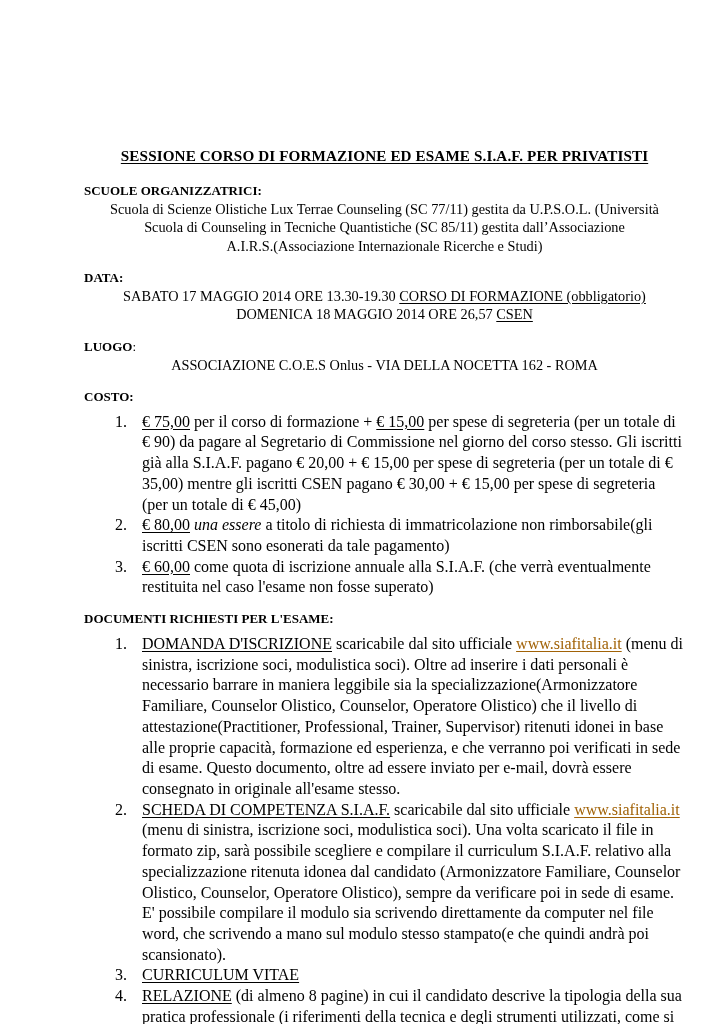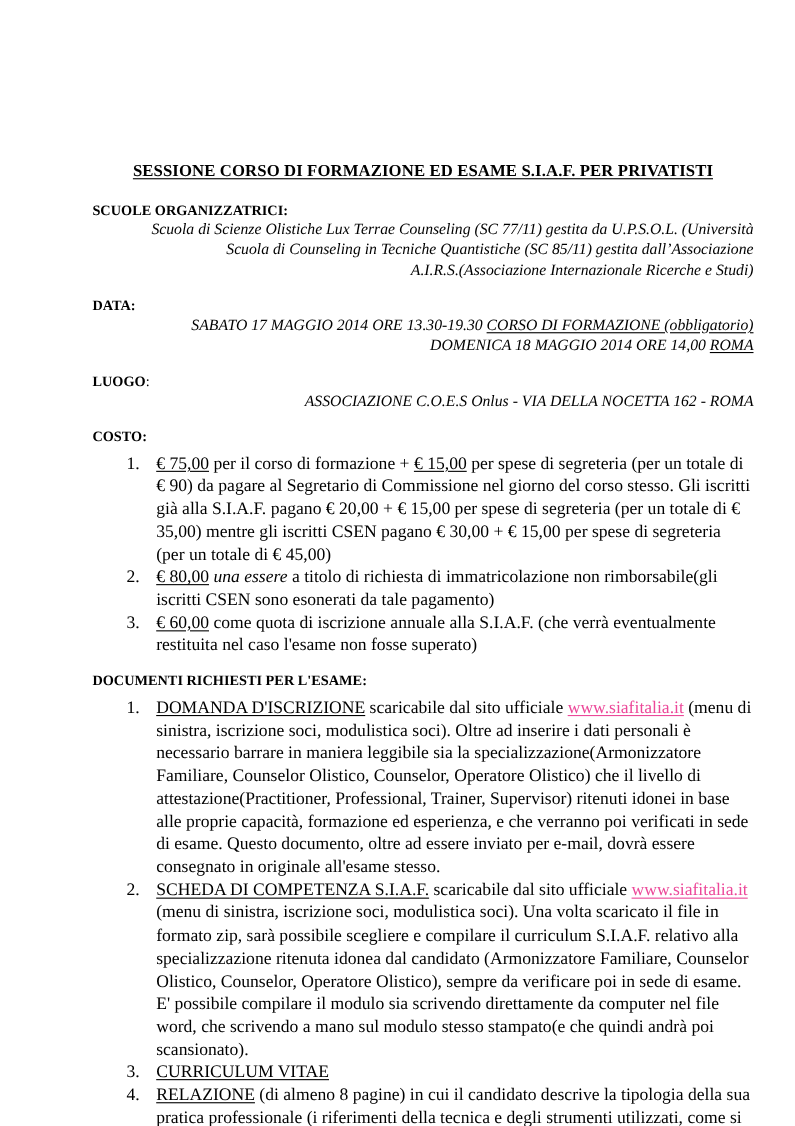--- a/index.html
+++ b/index.html
@@ -41,22 +41,21 @@
     margin: 0;
     line-height: 1.29;
   }
   .sec-head .plain {
     font-weight: normal;
   }
   .para {
     font-size: 14.3px;
     margin: 0;
     line-height: 1.29;
-    text-align: right;
-    font-style: italic;
+    text-align: center;
   }
   .gap {
     height: 15px;
   }
   .gap-sm {
     height: 13px;
   }
   ol.numlist {
     margin: 6px 0 0 0;
     padding: 0 0 0 47px;
@@ -72,21 +71,21 @@
     font-family: "Liberation Serif", "DejaVu Serif", serif;
   }
   u.ul {
     text-decoration: underline;
     text-underline-offset: 1.5px;
   }
   i.it {
     font-style: italic;
   }
   a.weblink {
-    color: #ec4899;
+    color: #a16207;
     text-underline-offset: 1.5px;
   }
 </style>
 </head>
 <body>
 
 <div class="page">
 
   <div class="doc-title">
     <u>SESSIONE CORSO DI FORMAZIONE ED ESAME S.I.A.F. PER PRIVATISTI</u>
@@ -94,21 +93,21 @@
 
   <div class="sec-head">SCUOLE ORGANIZZATRICI:</div>
   <div class="para">Scuola di Scienze Olistiche Lux Terrae Counseling (SC 77/11) gestita da U.P.S.O.L. (Università</div>
   <div class="para">Scuola di Counseling in Tecniche Quantistiche (SC 85/11) gestita dall’Associazione</div>
   <div class="para">A.I.R.S.(Associazione Internazionale Ricerche e Studi)</div>
 
   <div class="gap"></div>
 
   <div class="sec-head">DATA:</div>
   <div class="para"><span>SABATO 17 MAGGIO 2014 ORE 13.30-19.30 </span><u class="ul">CORSO DI FORMAZIONE (obbligatorio)</u></div>
-  <div class="para"><span>DOMENICA 18 MAGGIO 2014 ORE 14,00 </span><u class="ul">ROMA</u></div>
+  <div class="para"><span>DOMENICA 18 MAGGIO 2014 ORE 26,57 </span><u class="ul">CSEN</u></div>
 
   <div class="gap"></div>
 
   <div class="sec-head"><span>LUOGO</span><span class="plain">:</span></div>
   <div class="para">ASSOCIAZIONE C.O.E.S Onlus - VIA DELLA NOCETTA 162 - ROMA</div>
 
   <div class="gap"></div>
 
   <div class="sec-head">COSTO:</div>
   <ol class="numlist">

